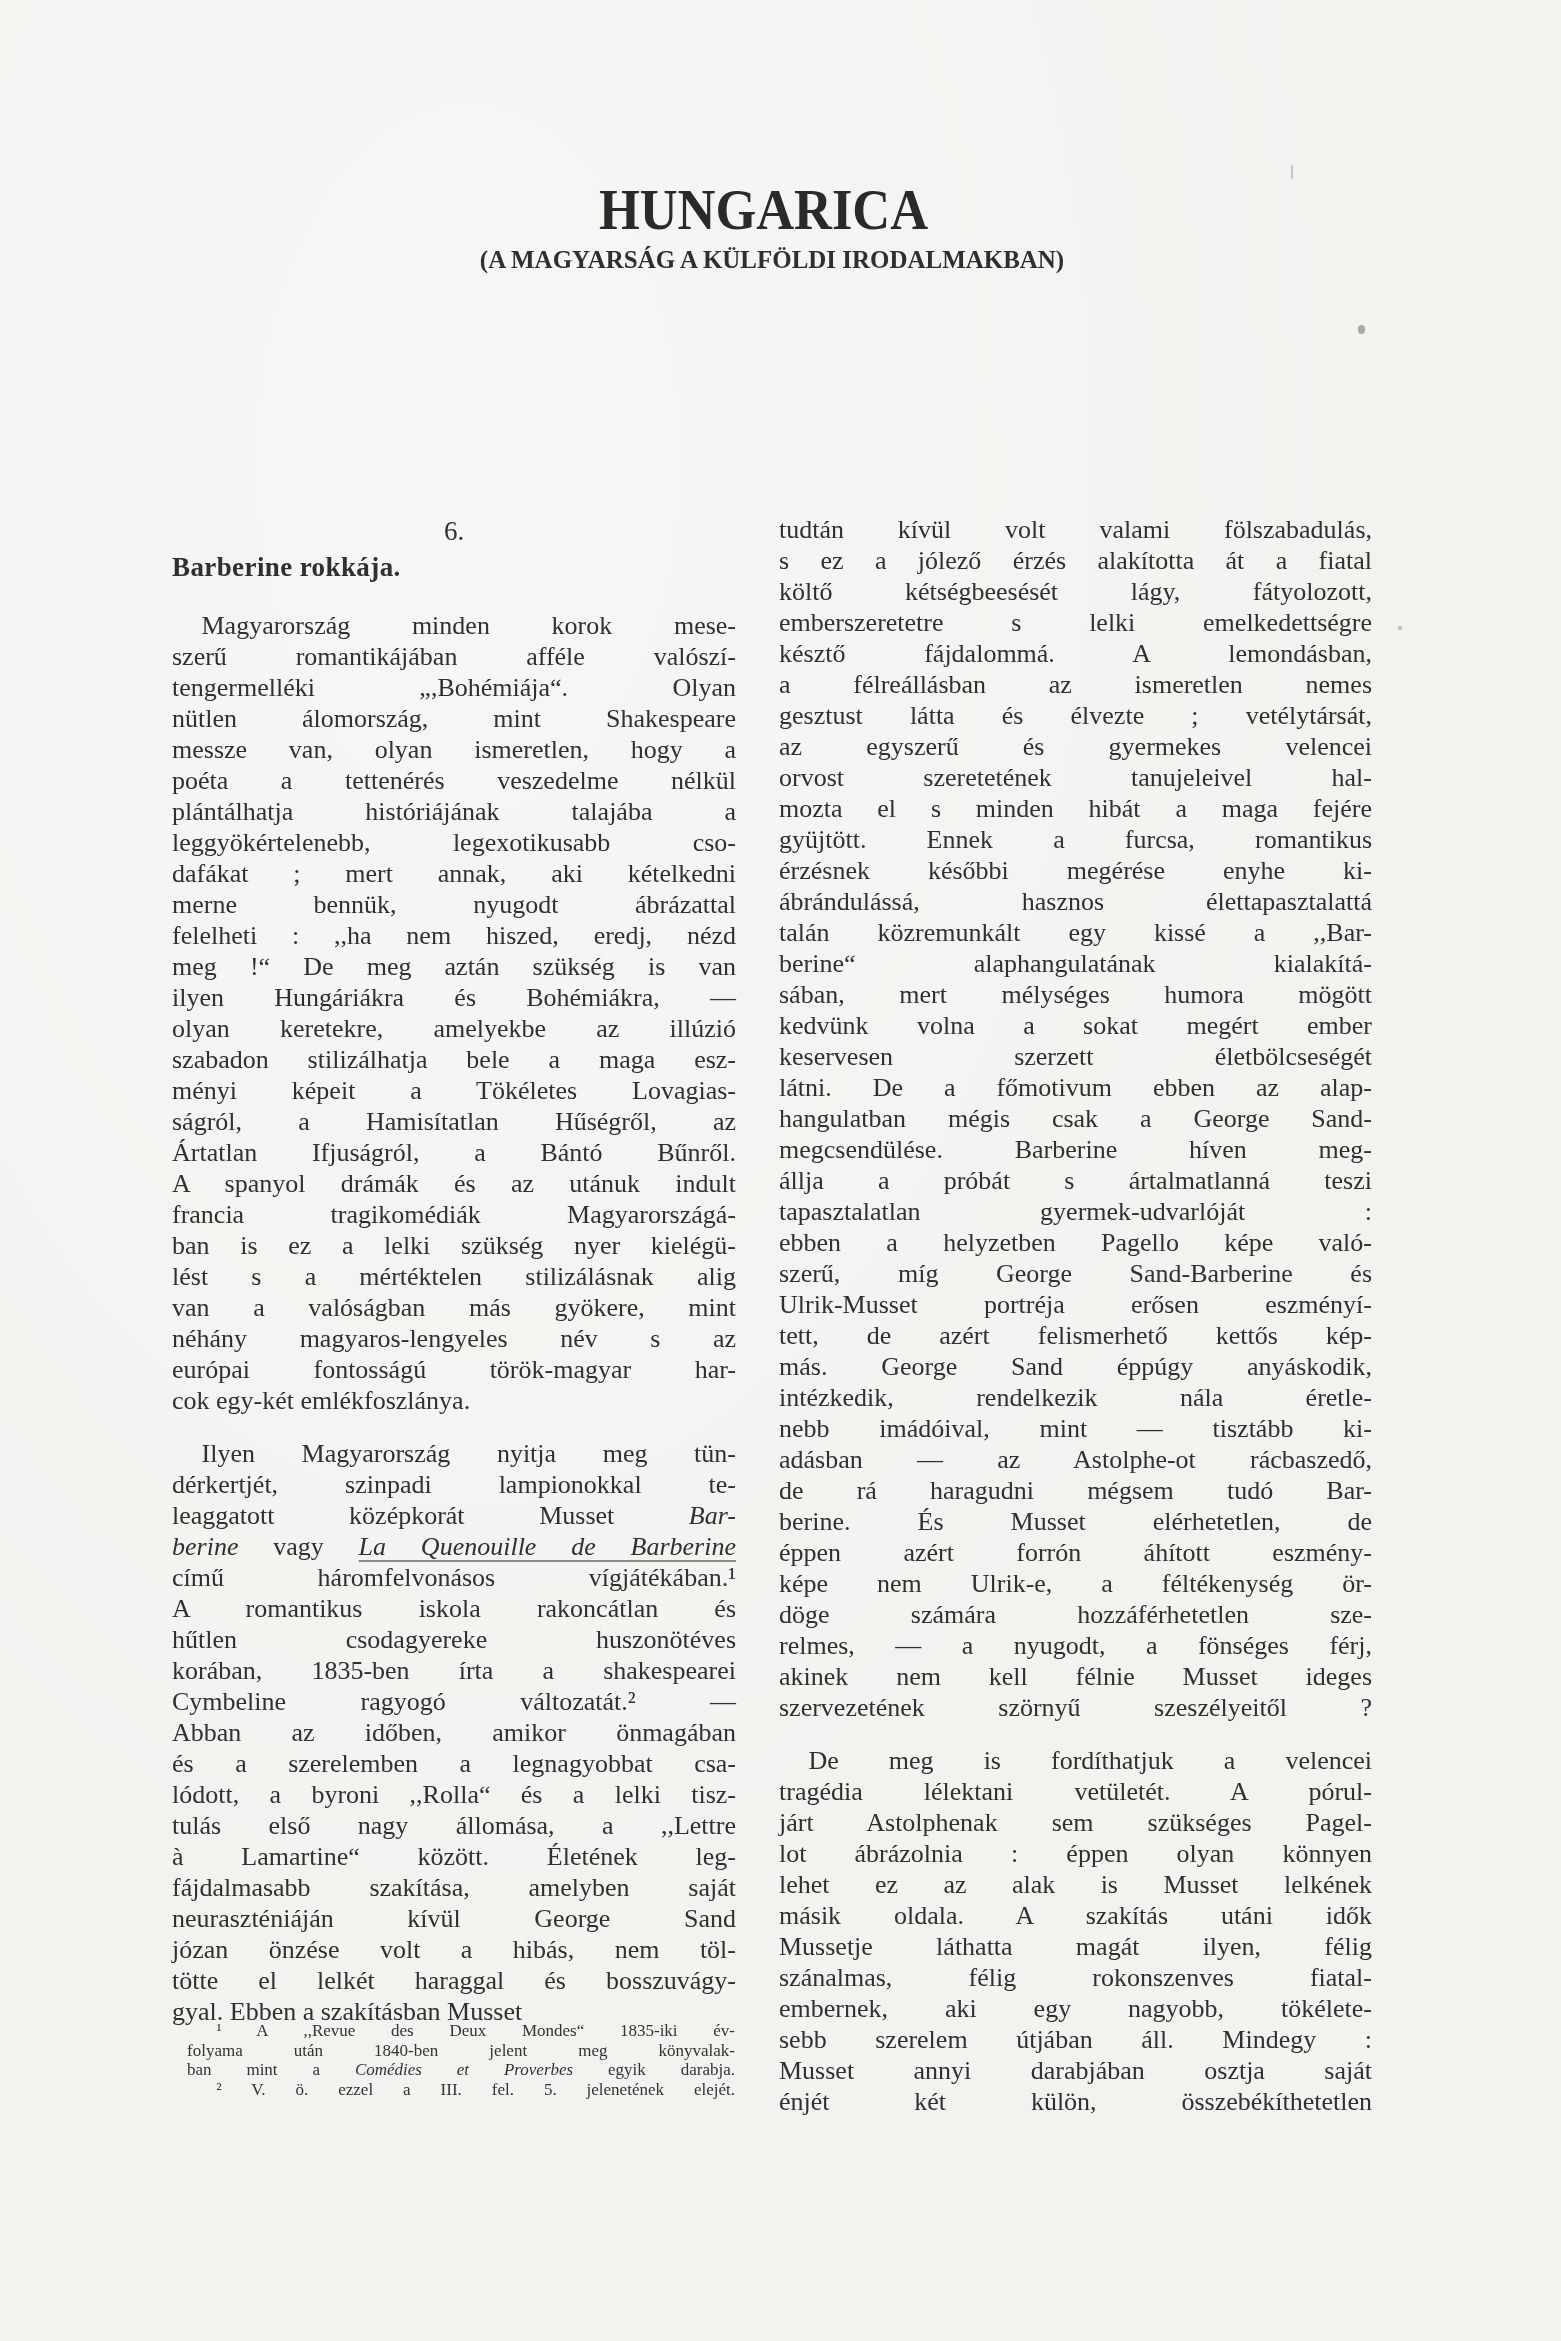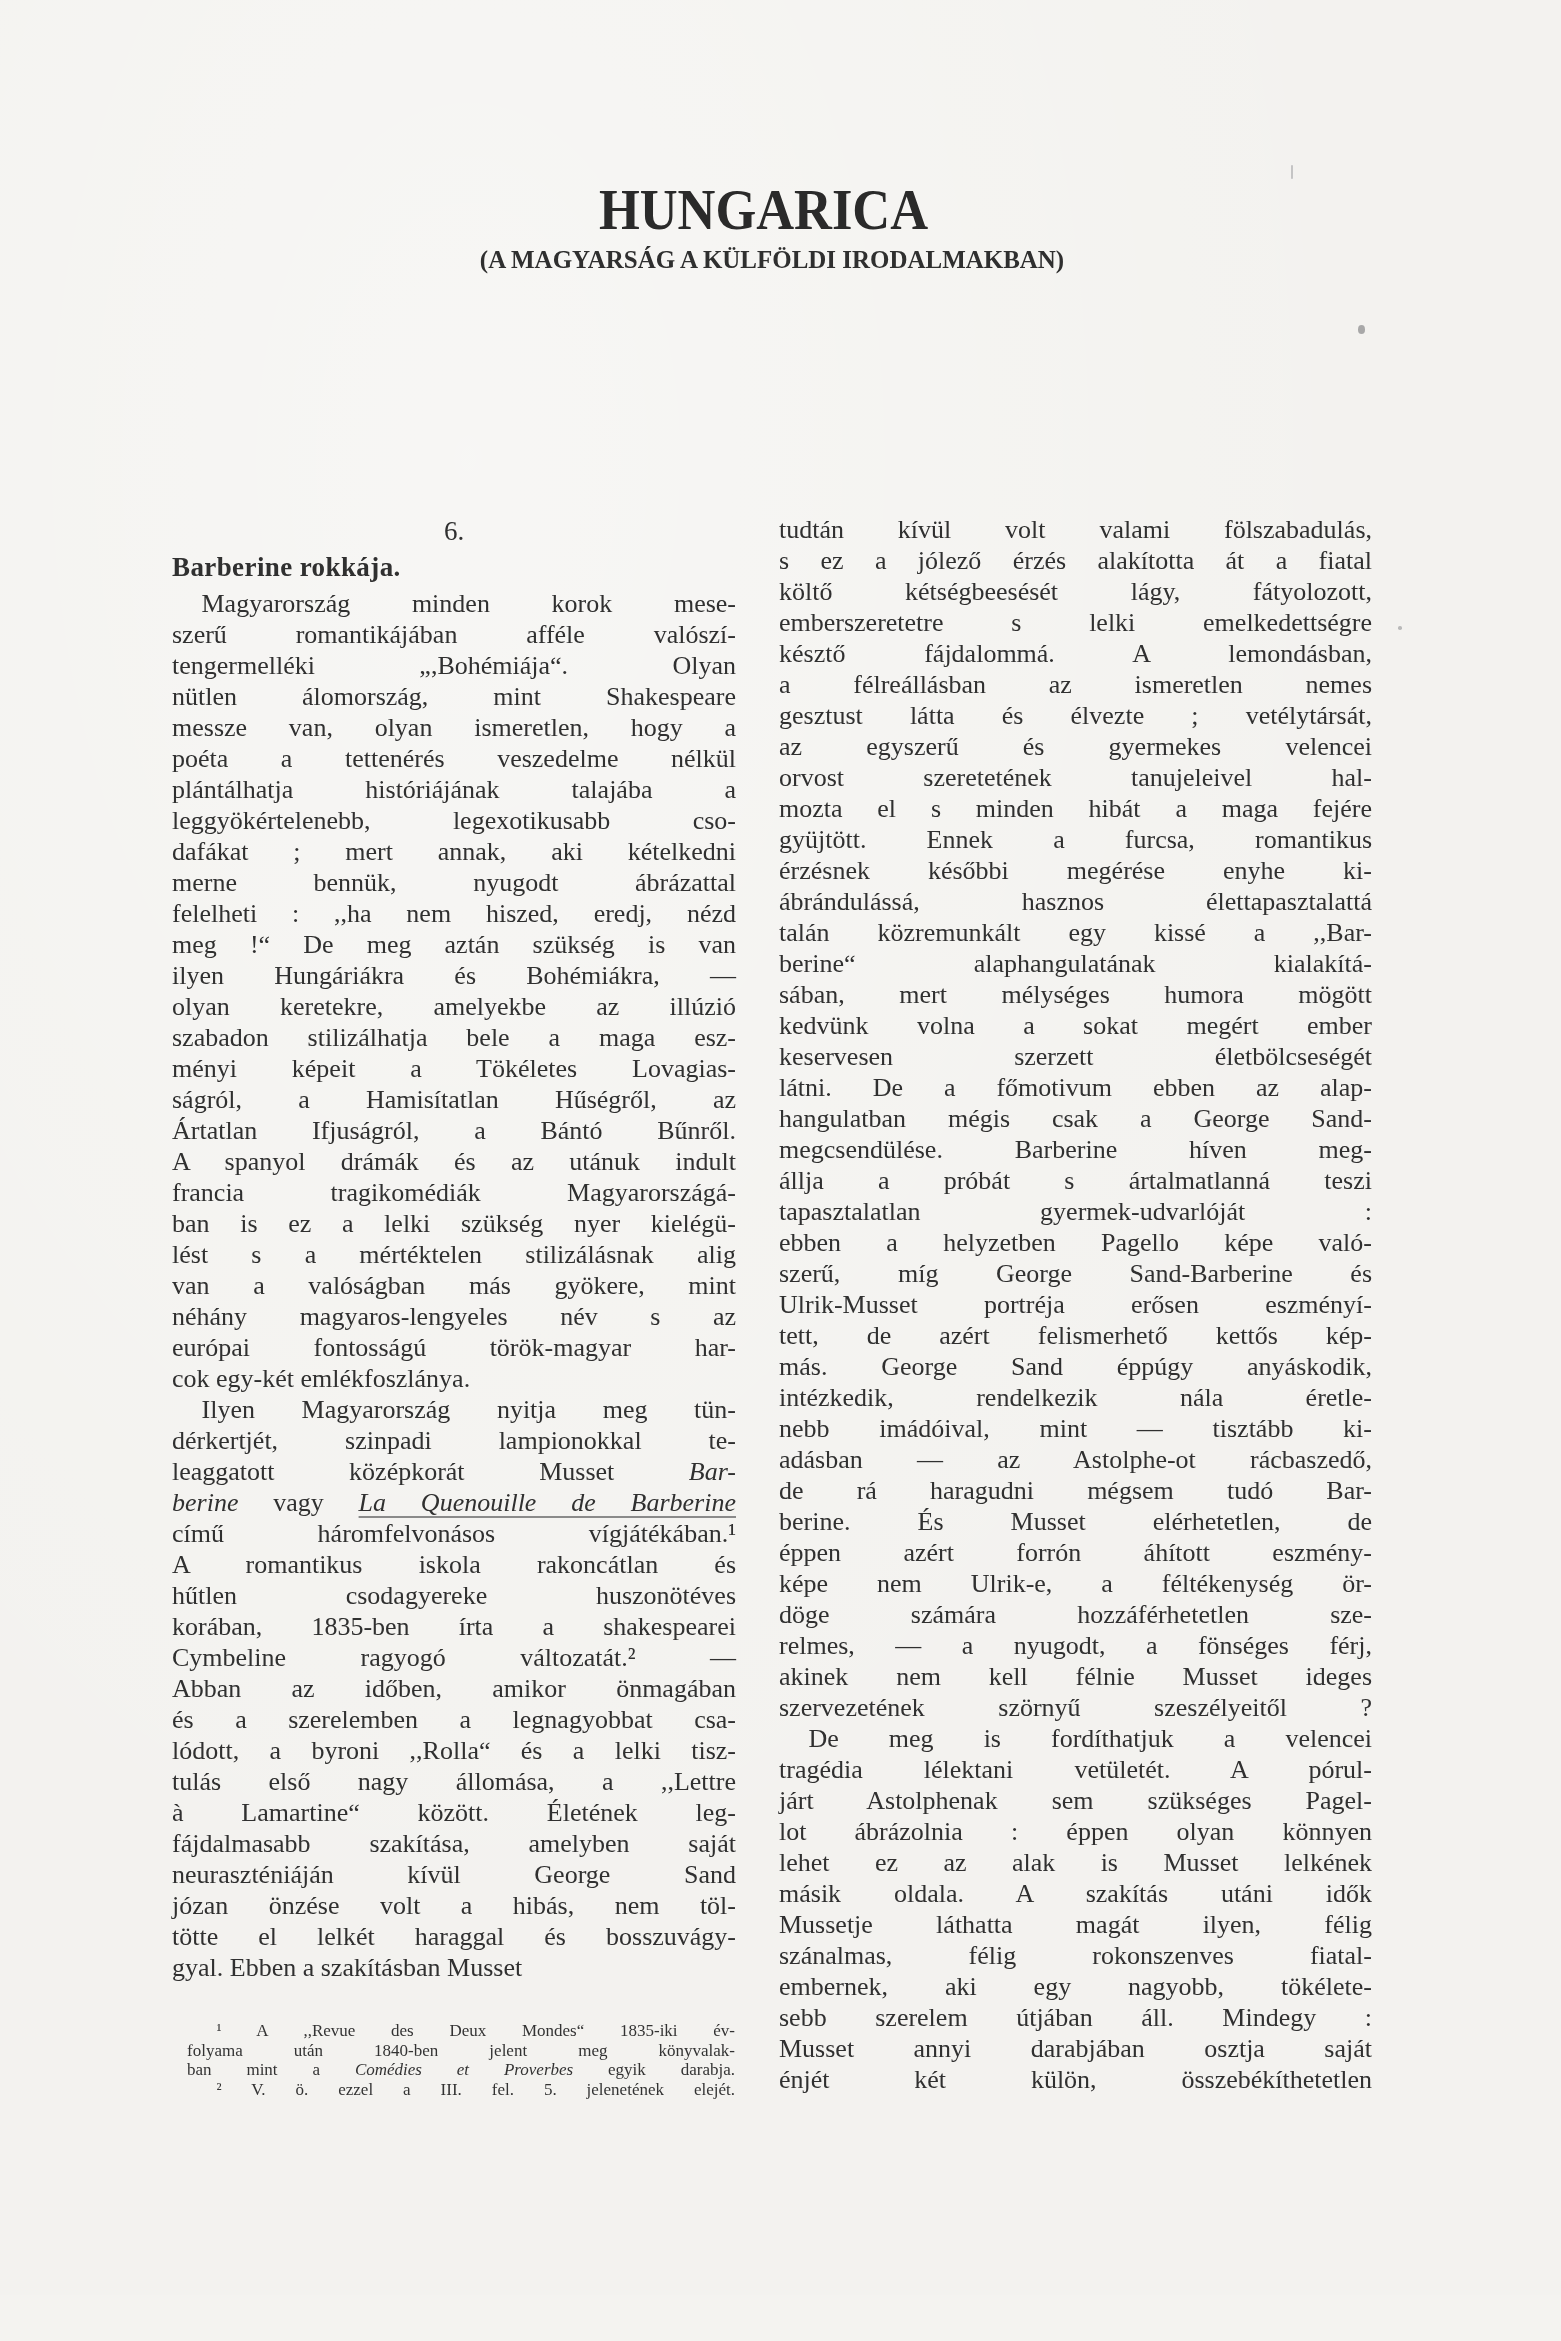--- a/index.html
+++ b/index.html
@@ -44,21 +44,21 @@
   .col-left { left: 172px; width: 564px; }
   .col-right { left: 779px; width: 593px; top: 514px; }
   .col .line {
     display: block;
     text-align: justify;
     text-align-last: justify;
     white-space: nowrap;
     height: 31px;
   }
   .col .line.last { text-align-last: left; }
-  .col .line.indent { padding-left: 29.5px; }
+  .col .line.indent { padding-left: 29.5px; margin-top: 22px; }
   .section-num {
     text-align: center; font-size: 27px; height: 38px; line-height: 38px;
   }
   .section-title {
     font-size: 27px; font-weight: bold;
     height: 38px; line-height: 35px; letter-spacing: 0.4px;
   }
   .footnotes {
     position: absolute; left: 187px; width: 548px; top: 2021px;
     font-size: 17px; line-height: 19.5px; color: #333;

